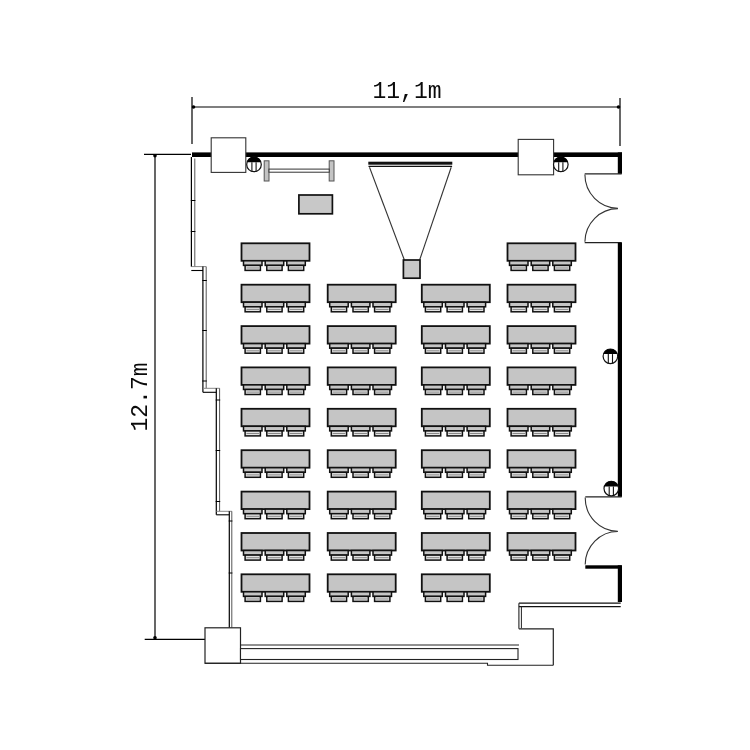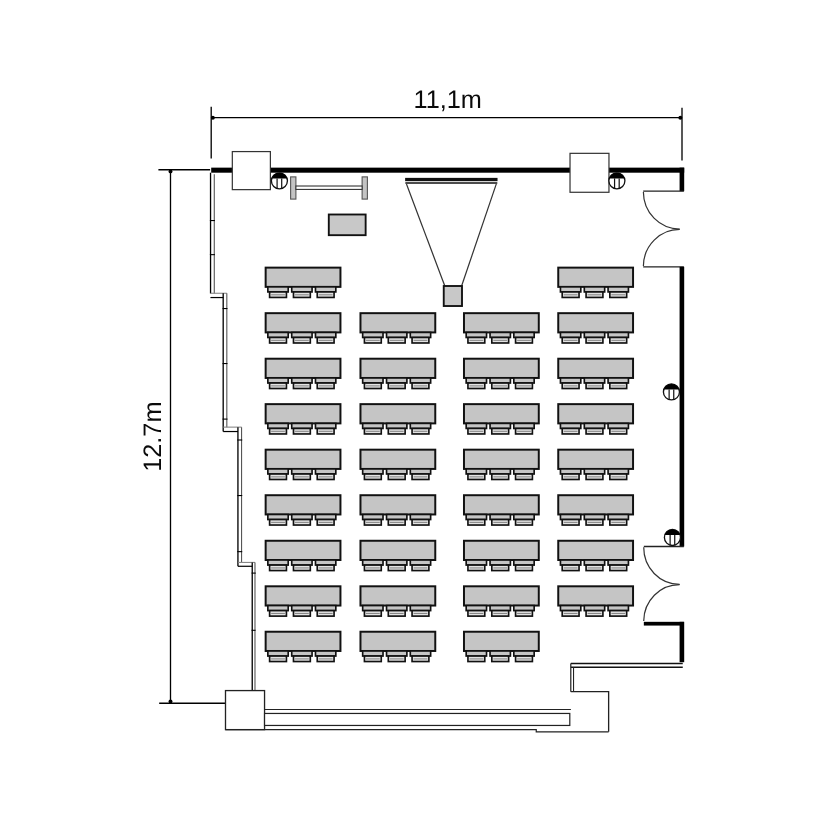--- a/index.html
+++ b/index.html
@@ -1,16 +1,16 @@
 <!DOCTYPE html>
 <html><head>
 <meta charset="utf-8">
 <style>
   html,body{margin:0;padding:0;background:#ffffff;}
-  #plan{width:750px;height:750px;position:relative;font-family:Liberation Sans, sans-serif;}
+  #plan{width:750px;height:750px;position:relative;font-family:Liberation Mono, monospace;}
 </style>
 </head>
 <body>
 <div id="plan">
 <svg width="750" height="750" viewBox="0 0 750 750" xmlns="http://www.w3.org/2000/svg">
 <defs>
   <g id="chair">
     <rect x="0" y="0" width="18.5" height="4.6" fill="#c5c5c5" stroke="#111" stroke-width="1.5"></rect>
     <rect x="1.6" y="4.6" width="15.3" height="5" fill="#e3e3e3" stroke="#111" stroke-width="1.5"></rect>
     <line x1="3" y1="7.2" x2="15.5" y2="7.2" stroke="#888" stroke-width="1"></line>

